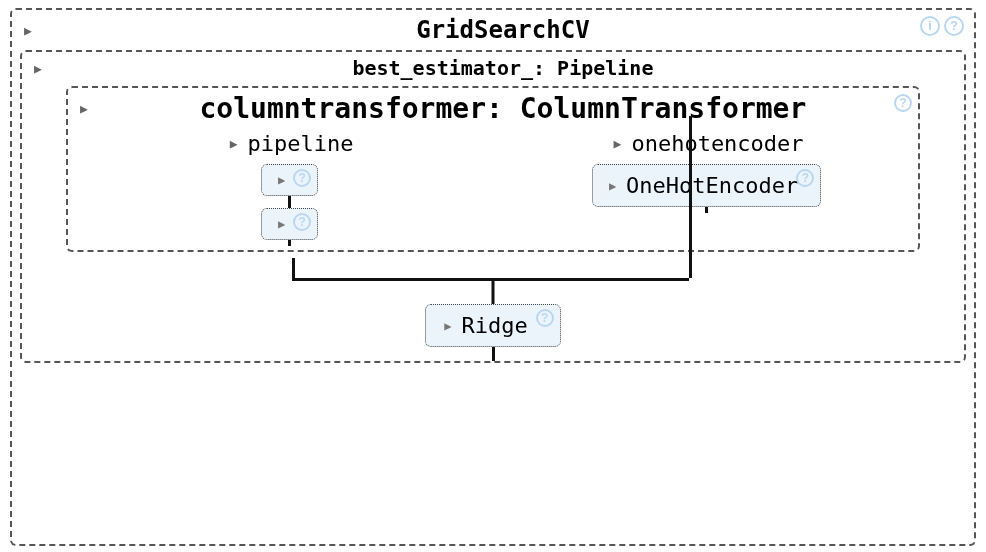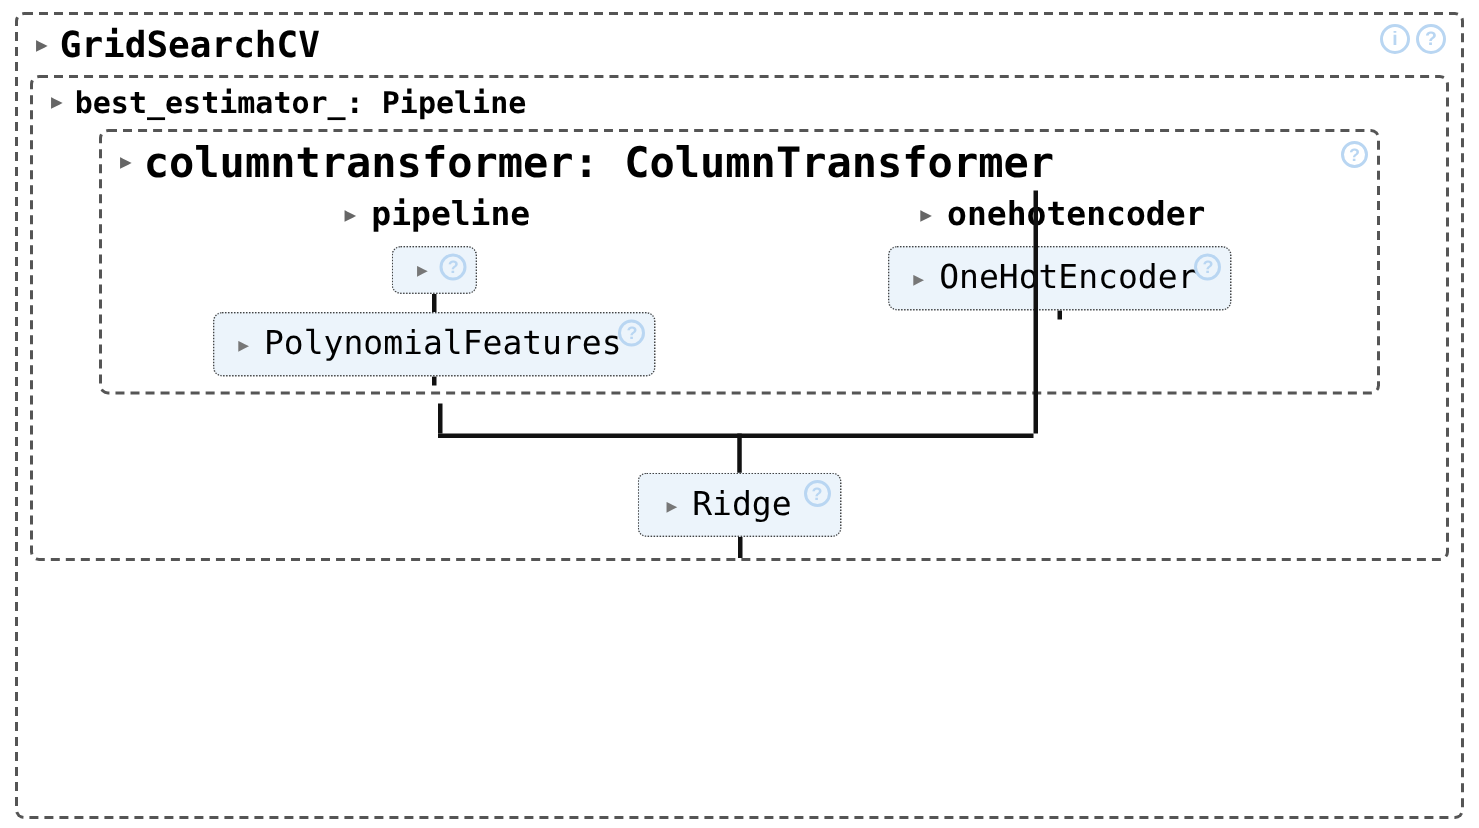--- a/index.html
+++ b/index.html
@@ -25,20 +25,21 @@
 }
 .caret {
   font-size: 13px;
   color: #666;
   margin-right: 8px;
   margin-left: 4px;
   user-select: none;
 }
 .title-text {
   flex: 1;
+  text-align: center;
   font-weight: bold;
   font-size: 24px;
 }
 .help-icons-outer {
   position: absolute;
   top: 6px;
   right: 10px;
   display: flex;
   gap: 4px;
 }
@@ -93,21 +94,21 @@
 .col.right { flex: 1; }
 .col-header {
   display: flex;
   align-items: center;
   margin-bottom: 8px;
   width: 100%;
   justify-content: center;
 }
 .col-header .caret { margin-right: 10px; }
 .col-header-label {
-  font-weight: bold;
+  font-weight: normal;
   font-size: 22px;
 }
 .est-box {
   background: #ECF4FB;
   border: 1.5px dotted #444;
   border-radius: 6px;
   padding: 8px 22px 8px 14px;
   position: relative;
   display: flex;
   align-items: center;
@@ -187,21 +188,20 @@
             <span class="caret">▶</span>
             <span class="col-header-label">pipeline</span>
           </div>
           <div class="est-box">
             <span class="caret">▶</span>
             <span class="circ small">?</span>
           </div>
           <div class="connector-v"></div>
           <div class="est-box">
             <span class="caret">▶</span>
-            <span class="est-label">PolynomialFeatures</span>
             <span class="circ small">?</span>
           </div>
           <div class="connector-v" style="height:6px"></div>
         </div>
 
         <div class="col right">
           <div class="col-header">
             <span class="caret">▶</span>
             <span class="col-header-label">onehotencoder</span>
           </div>

